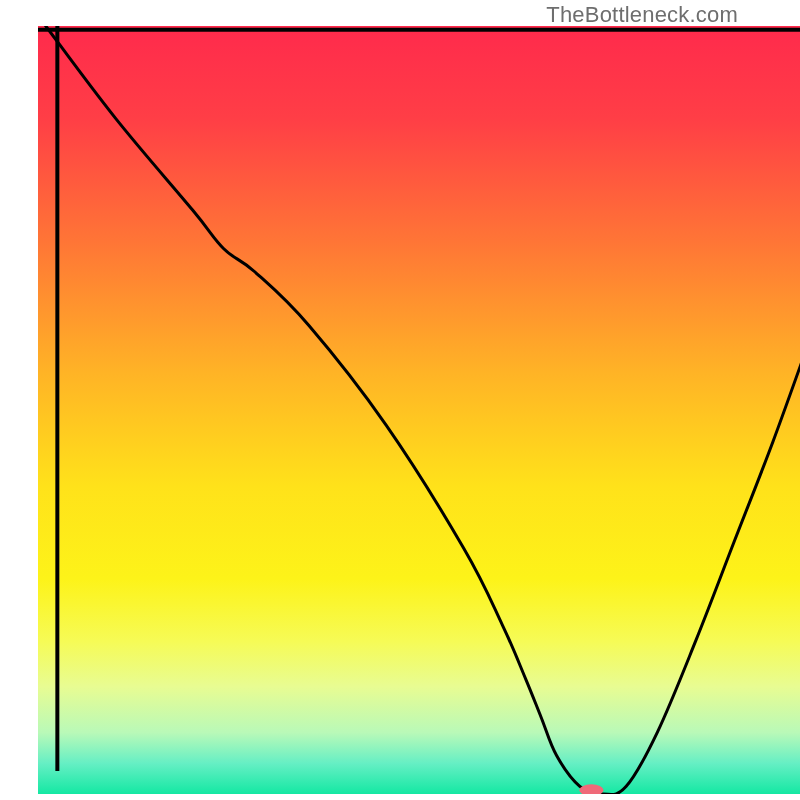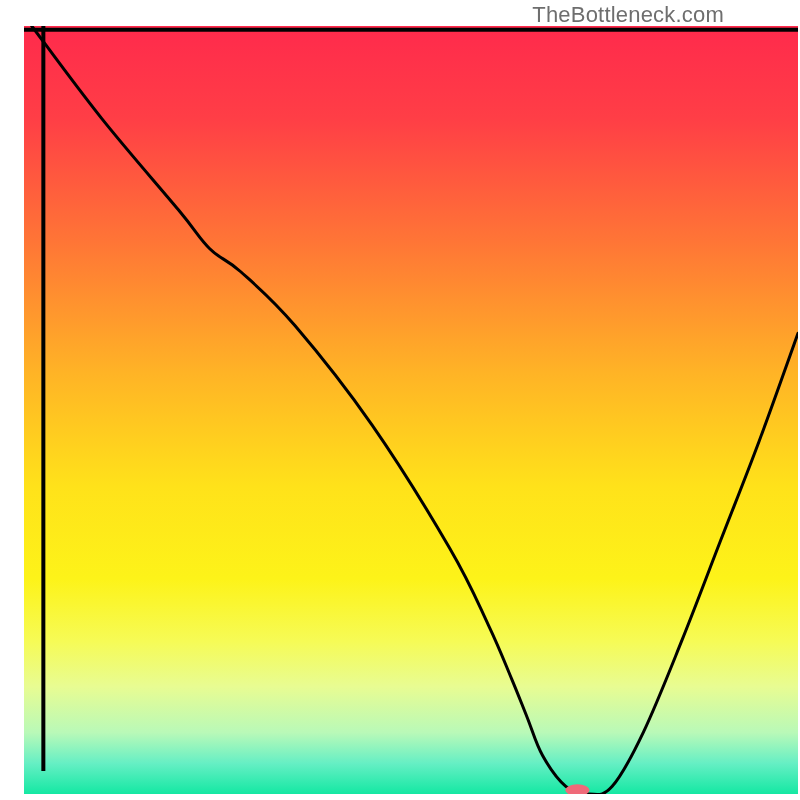--- a/index.html
+++ b/index.html
@@ -8,20 +8,21 @@
     width: 800px;
     height: 800px;
     overflow: hidden;
     background: #ffffff;
     font-family: Arial, Helvetica, sans-serif;
   }
   .chart-container {
     position: relative;
     width: 732px;
     height: 800px;
+    margin-left: 14px;
   }
   .watermark {
     position: absolute;
     top: 2px;
     right: 8px;
     color: #6e6e6e;
     font-size: 22px;
     font-weight: 500;
     z-index: 10;
     letter-spacing: 0.2px;

